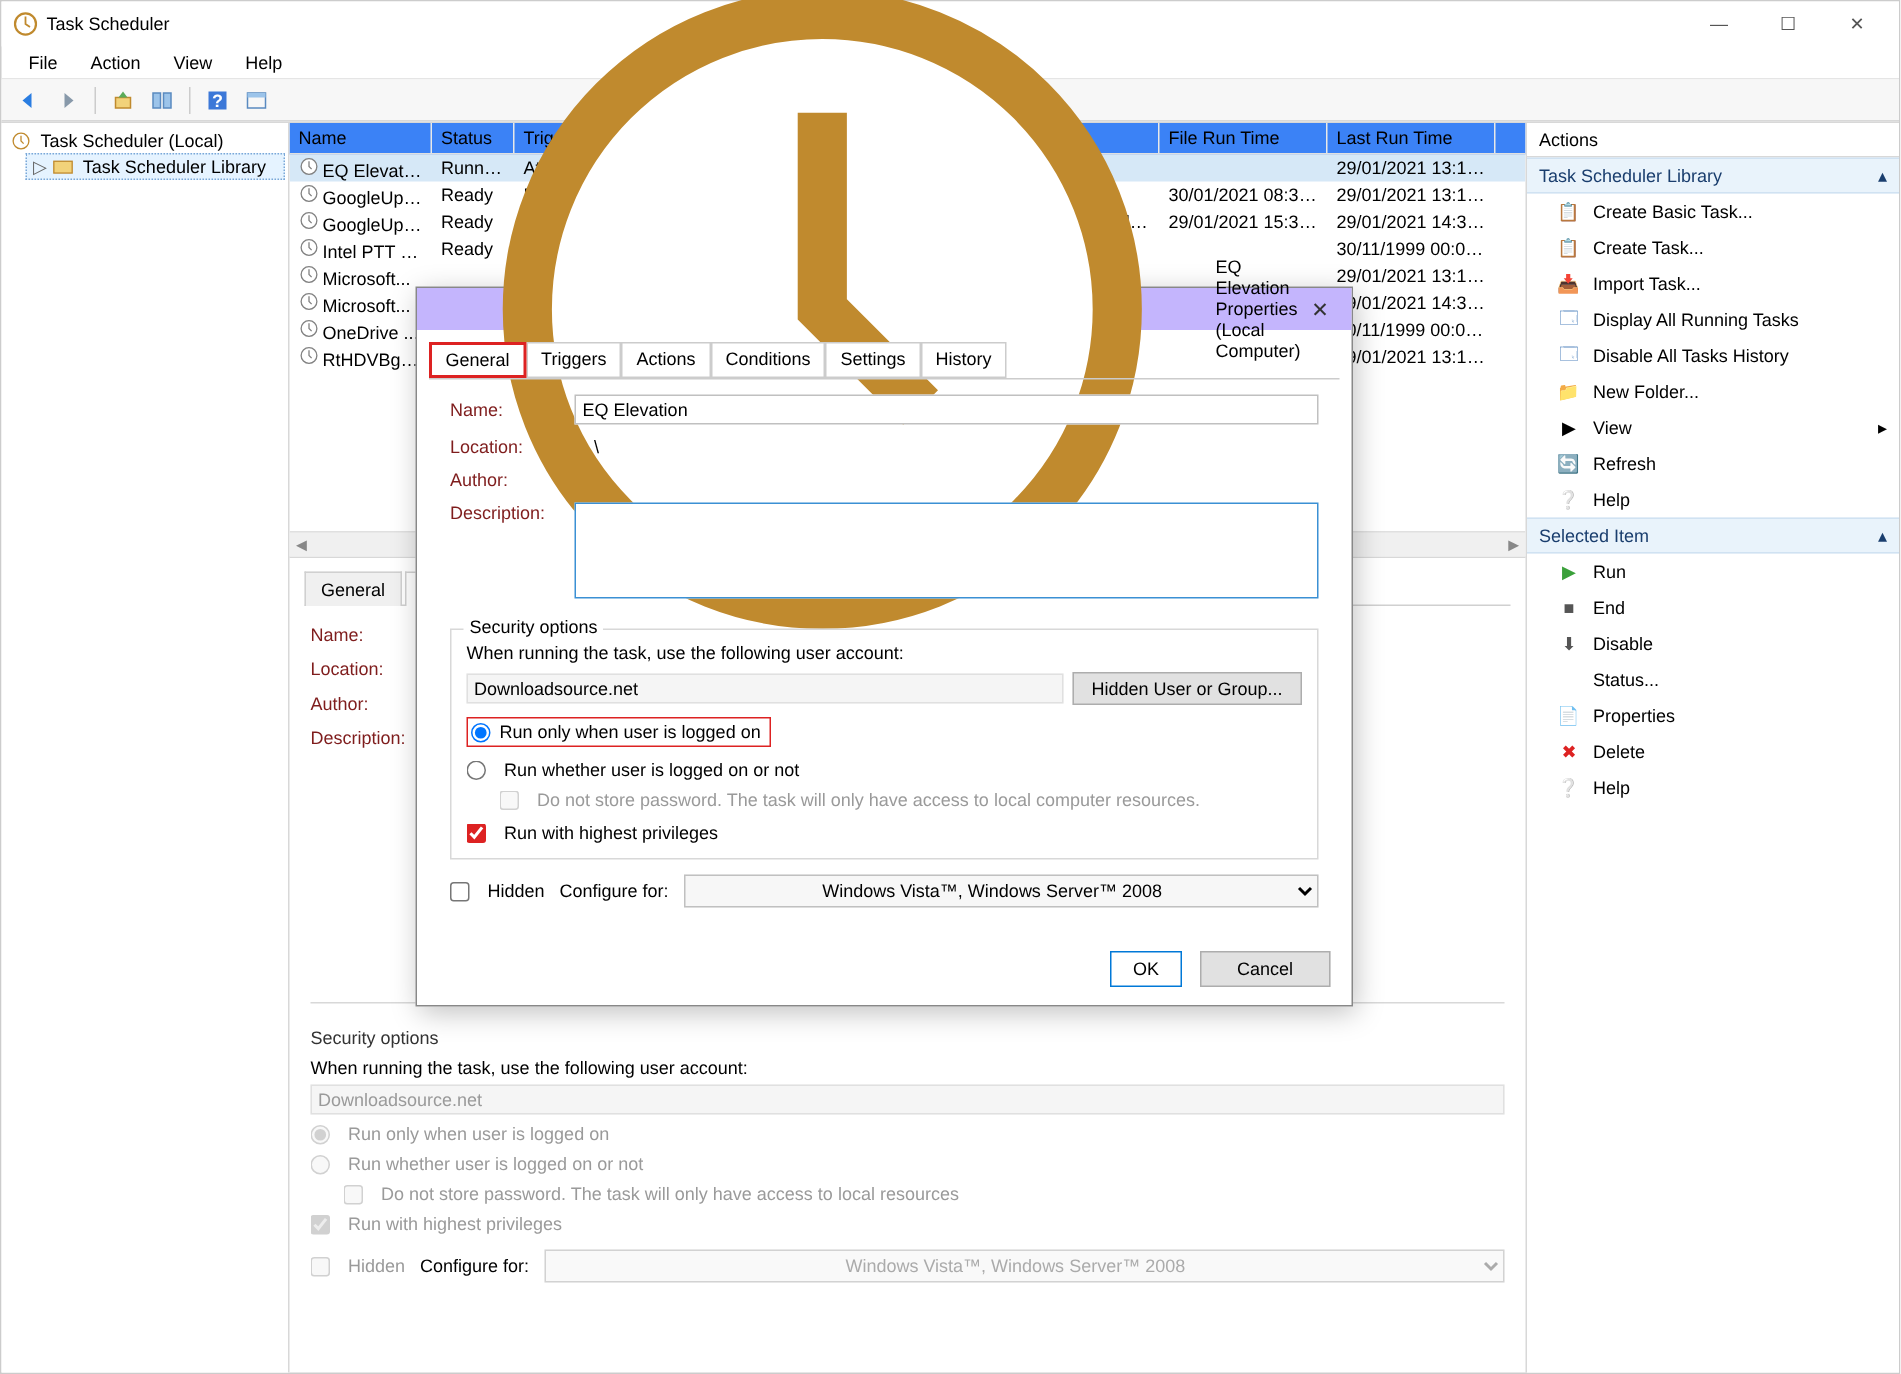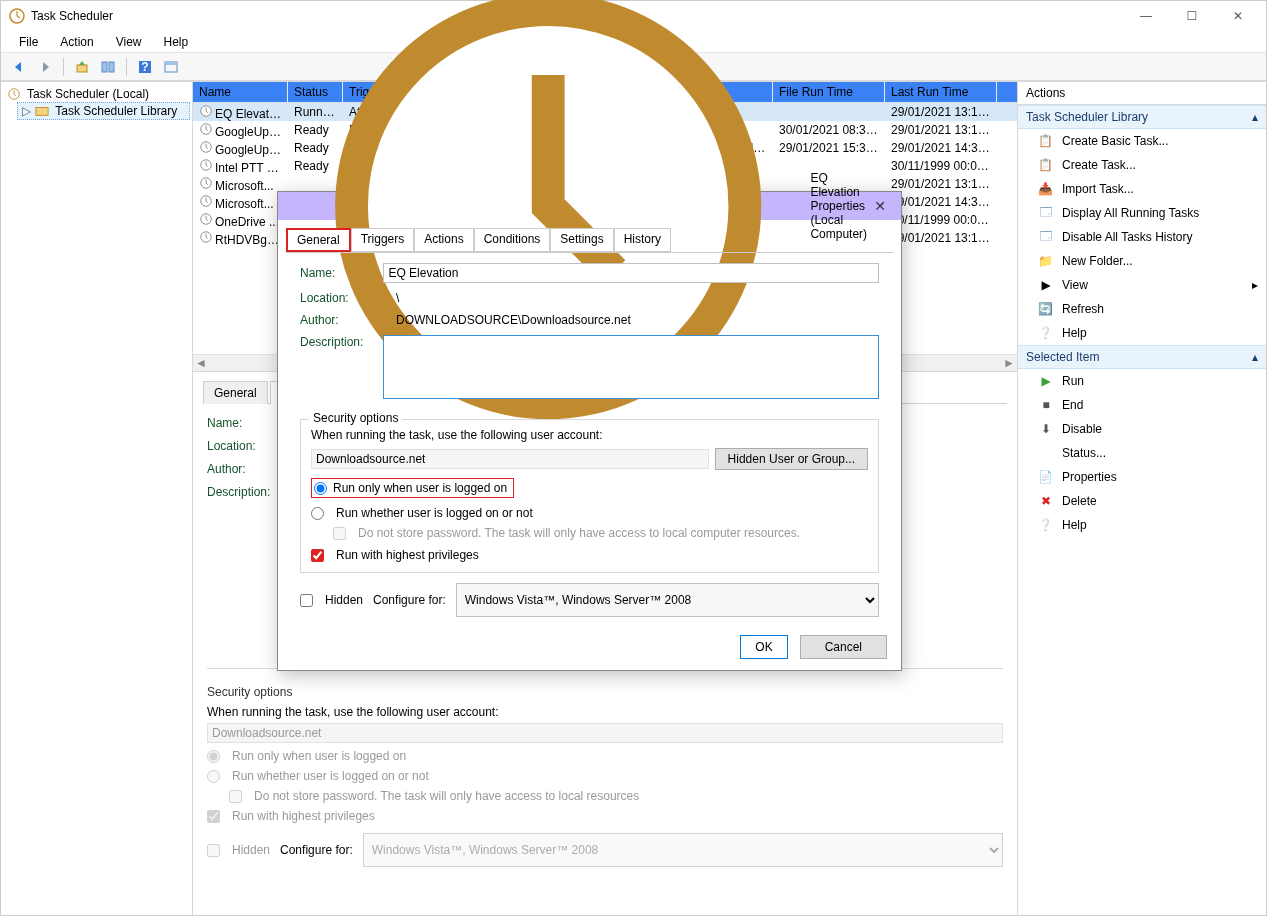--- a/index.html
+++ b/index.html
@@ -29,21 +29,21 @@
 .row.sel { background: #d6e8f7; }
 .cell { padding: 0 6px; white-space: nowrap; overflow: hidden; text-overflow: ellipsis; }
 .clockico { width: 14px; height: 14px; margin-right: 2px; }
 .hscroll { height: 17px; background: #f0f0f0; border-top: 1px solid #e0e0e0; display: flex; justify-content: space-between; padding: 0 2px; align-items: center; color: #888;}
 .details { flex: 1; padding: 8px 10px; overflow: hidden; }
 .tabs { display: flex; border-bottom: 1px solid #d0d0d0; }
 .tab { padding: 4px 10px; border: 1px solid #d0d0d0; border-bottom: none; margin-right: 2px; background: #fff; position: relative; top: 1px; }
 .tab.active { background: #f0f0f0; }
 .form { padding: 12px 4px 4px 4px; }
 .frow { display: flex; align-items: center; margin-bottom: 9px; gap: 10px; }
-.flabel { width: 86px; color: #14532d; }
+.flabel { width: 86px; color: #7f1d1d; }
 .fval { flex: 1; color: #000; }
 .sechead { margin: 8px 0 6px 0; color: #333; }
 .secbox { border-top: 1px solid #d8d8d8; padding-top: 8px;}
 .disabled { color: #9a9a9a; }
 input[type=text], textarea, select { border: 1px solid #c0c0c0; padding: 2px 4px; background: #fff; font-family: inherit; font-size: 12px; }
 input[type=checkbox], input[type=radio] { margin: 0 6px 0 0; vertical-align: middle;}
 .selgray select, .selgray input { background: #f0f0f0; color: #888; }
 
 .actions { width: 248px; background: #fff; display: flex; flex-direction: column; }
 .acthead { padding: 4px 8px; background: #fff; border-bottom: 1px solid #d8d8d8; font-weight: normal; }
@@ -66,21 +66,21 @@
 .grouplegend { position: absolute; top: -9px; left: 8px; background: #fff; padding: 0 4px; }
 .useracc { display: flex; align-items: center; gap: 6px; }
 .useracc input[type=text] { flex: 1; background: #f5f5f5; border: 1px solid #e0e0e0; }
 .btn { border: 1px solid #adadad; background: #e1e1e1; padding: 3px 12px; }
 .btn.primary { border: 1px solid #0078d7; background: #fff; padding: 4px 14px; }
 .radiored { border: 1px solid #d22; padding: 2px 6px 2px 2px; display: inline-flex; align-items: center;}
 .dfooter { display: flex; justify-content: flex-end; gap: 12px; padding: 10px 14px 12px 0; }
 .dtextarea { width: 100%; height: 64px; border: 1px solid #3b90d4; resize: none; }
 .dname { width: 100%; background: #f5f5f5; border: 1px solid #ccc; padding: 2px 4px;}
 .confrow { display: flex; align-items: center; gap: 10px; margin-top: 10px;}
-.confrow select { flex: 1; background: #f7f7f7; height: 34px;}
+.confrow select { flex: 1; background: #f7f7f7; height: 22px; text-align: center;}
 .chkwrap { display: flex; align-items: center; gap: 6px; }
 .indent { margin-left: 22px; }
 </style>
 </head>
 <body>
 
 <div class="window">
 
   <div class="titlebar">
     <svg class="ico" viewBox="0 0 16 16">
@@ -412,21 +412,20 @@
       <div class="frow">
           <span class="flabel">Name:</span>
           <input class="dname" type="text" readonly="" value="EQ Elevation" style="">
         </div>
       <div class="frow">
           <span class="flabel">Location:</span>
           <span class="fval">\</span>
         </div>
       <div class="frow">
           <span class="flabel">Author:</span>
-          <span class="fval">DOWNLOADSOURCE\Downloadsource.net</span>
         </div>
       <div class="frow" style="align-items:flex-start">
           <span class="flabel">Description:</span>
           <textarea class="dtextarea" style=""></textarea>
         </div>
 
       <div class="groupbox">
         <span class="grouplegend">Security options</span>
         <div style="margin-bottom:6px">When running the task, use the following user account:</div>
         <div class="useracc">

